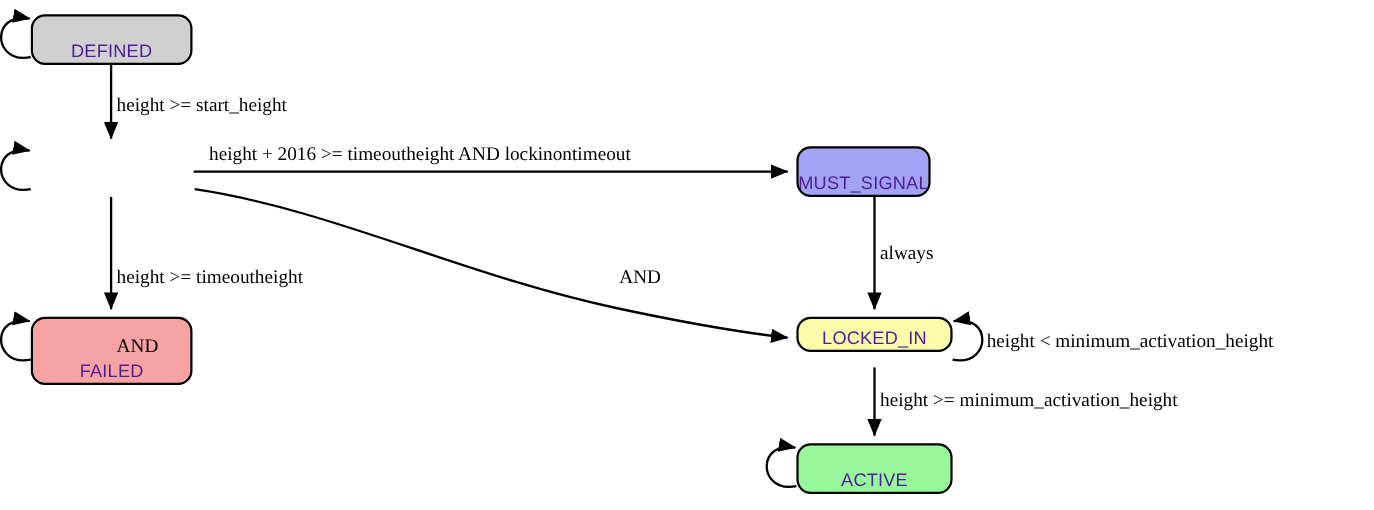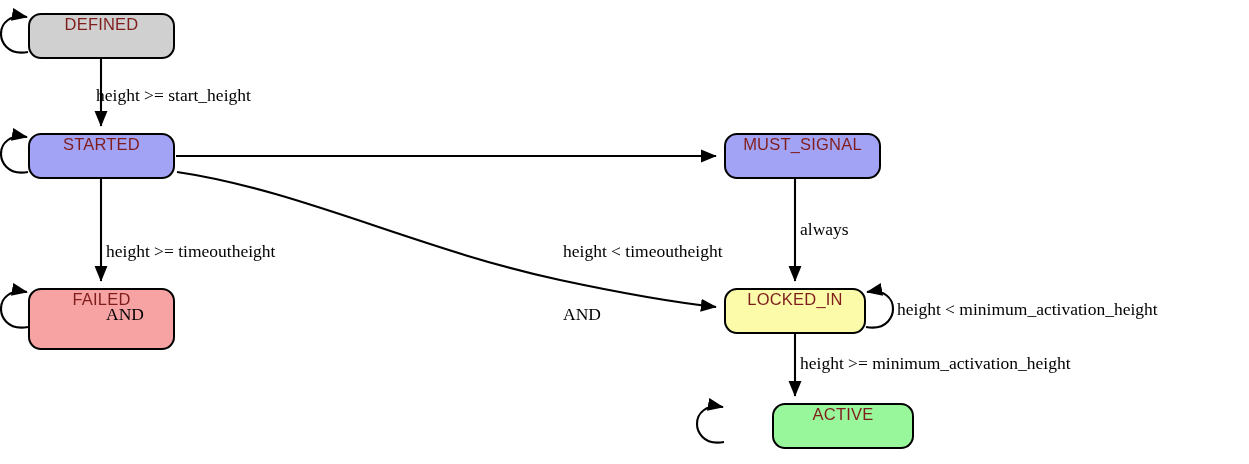--- a/index.html
+++ b/index.html
@@ -23,25 +23,25 @@
     left: 0;
     width: 1249px;
     height: 464px;
   }
   .node {
     position: absolute;
     box-sizing: border-box;
     border: 2.6px solid #000000;
     border-radius: 13px;
     display: flex;
-    align-items: flex-start;
+    align-items: flex-end;
     justify-content: center;
     font-family: "Liberation Sans", sans-serif;
     font-size: 16.5px;
-    color: #7f1d1d;
+    color: #4c1d95;
     letter-spacing: 0.2px;
     z-index: 3;
   }
   .edge-label {
     position: absolute;
     font-family: "Liberation Serif", serif;
     font-size: 17.5px;
     color: #000000;
     white-space: pre;
     line-height: 21px;
@@ -103,50 +103,47 @@
 
     <g>
       <path d="M795,334 L795,396" fill="none" stroke="#000000" stroke-width="2.1" marker-end="url(#arrow)"></path>
     </g>
   </svg>
 
   <div class="node" style="left:28px; top:13px; width:147px; height:46px; background:#d0d0d0;">
     <span>DEFINED</span>
   </div>
 
-  <div class="node" style="left:28px; top:133px; width:147px; height:46px; background:#a3a3f5;">
-    <span>STARTED</span>
-  </div>
 
   <div class="node" style="left:28px; top:288px; width:147px; height:62px; background:#f8a3a3;">
     <span>FAILED</span>
   </div>
 
-  <div class="node" style="left:724px; top:133px; width:157px; height:46px; background:#a3a3f5;">
+  <div class="node" style="left:724px; top:133px; width:122px; height:46px; background:#a3a3f5;">
     <span>MUST_SIGNAL</span>
   </div>
 
-  <div class="node" style="left:724px; top:288px; width:142px; height:46px; background:#fbfbaa;">
+  <div class="node" style="left:724px; top:288px; width:142px; height:32px; background:#fbfbaa;">
     <span>LOCKED_IN</span>
   </div>
 
-  <div class="node" style="left:724px; top:403px; width:142px; height:46px; background:#99f79b;margin-left:48px;">
+  <div class="node" style="left:724px; top:403px; width:142px; height:46px; background:#99f79b;">
     <span>ACTIVE</span>
   </div>
 
-  <div class="edge-label" style="left:96px; top:85px;font-family:Liberation Serif, serif;">height &gt;= start_height</div>
+  <div class="edge-label" style="left:106px; top:85px;font-family:Liberation Serif, serif;">height &gt;= start_height</div>
 
+  <div class="edge-label" style="left:190px; top:129px;">height + 2016 &gt;= timeoutheight AND lockinontimeout</div>
 
   <div class="edge-label center" style="left:106px; top:199px; width:238px;">
     <div>height &gt;= timeoutheight</div>
     <div>AND</div>
   </div>
 
   <div class="edge-label center" style="left:563px; top:199px; width:222px;">
-    <div>height &lt; timeoutheight</div>
     <div>AND</div>
   </div>
 
   <div class="edge-label" style="left:800px; top:219px;text-align:center;">always</div>
 
   <div class="edge-label" style="left:897px; top:299px;">height &lt; minimum_activation_height</div>
 
   <div class="edge-label" style="left:800px; top:353px;">height &gt;= minimum_activation_height</div>
 
 </div>

